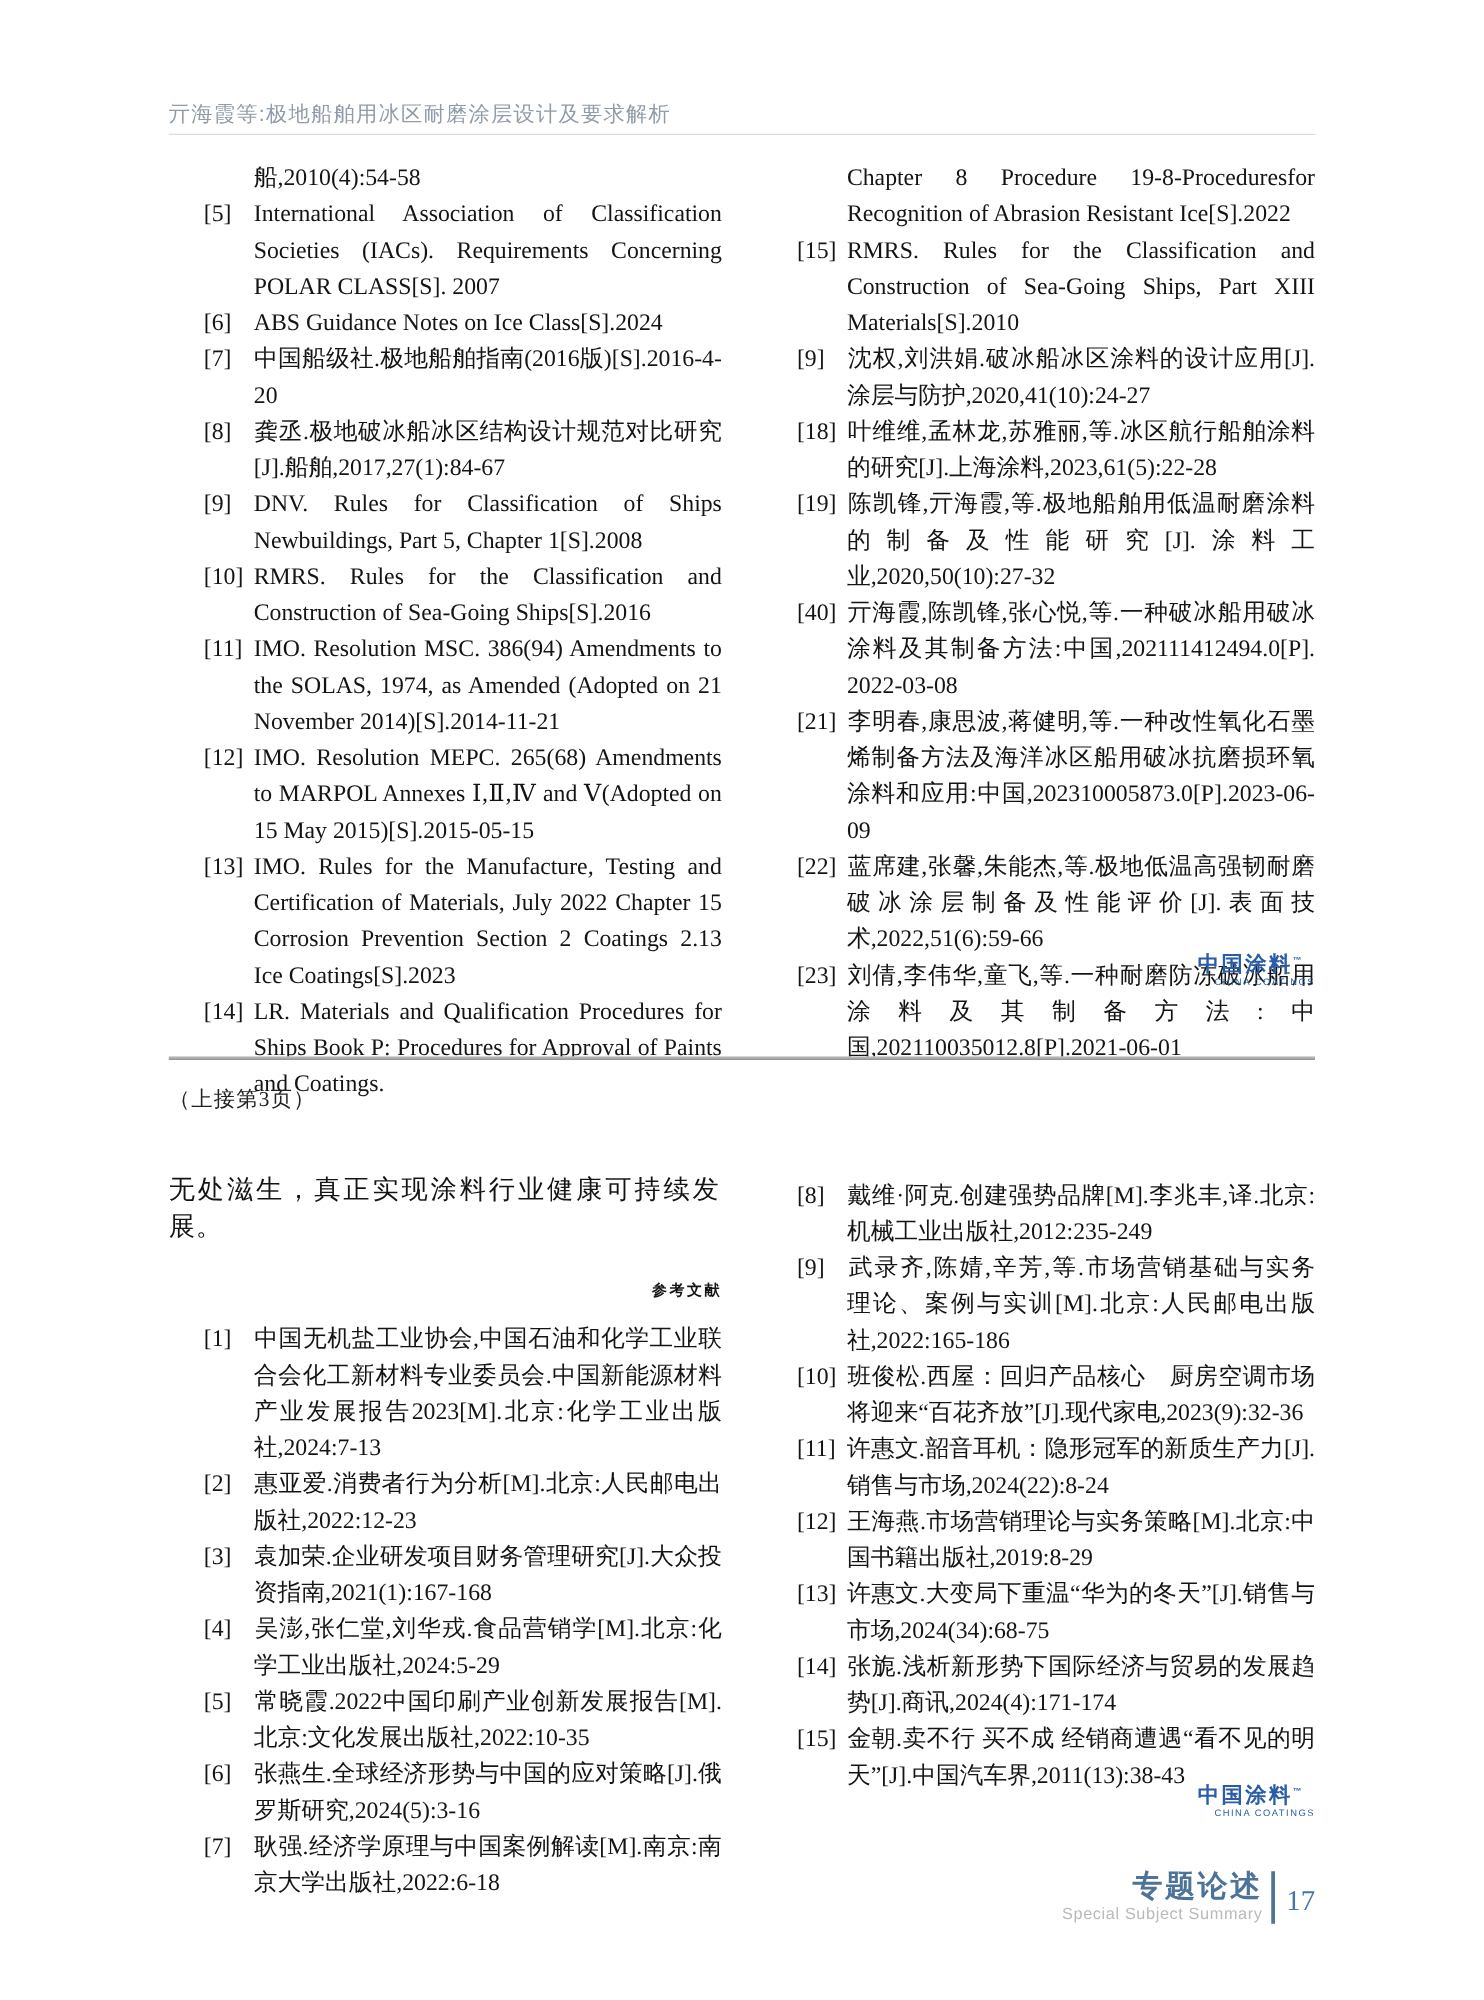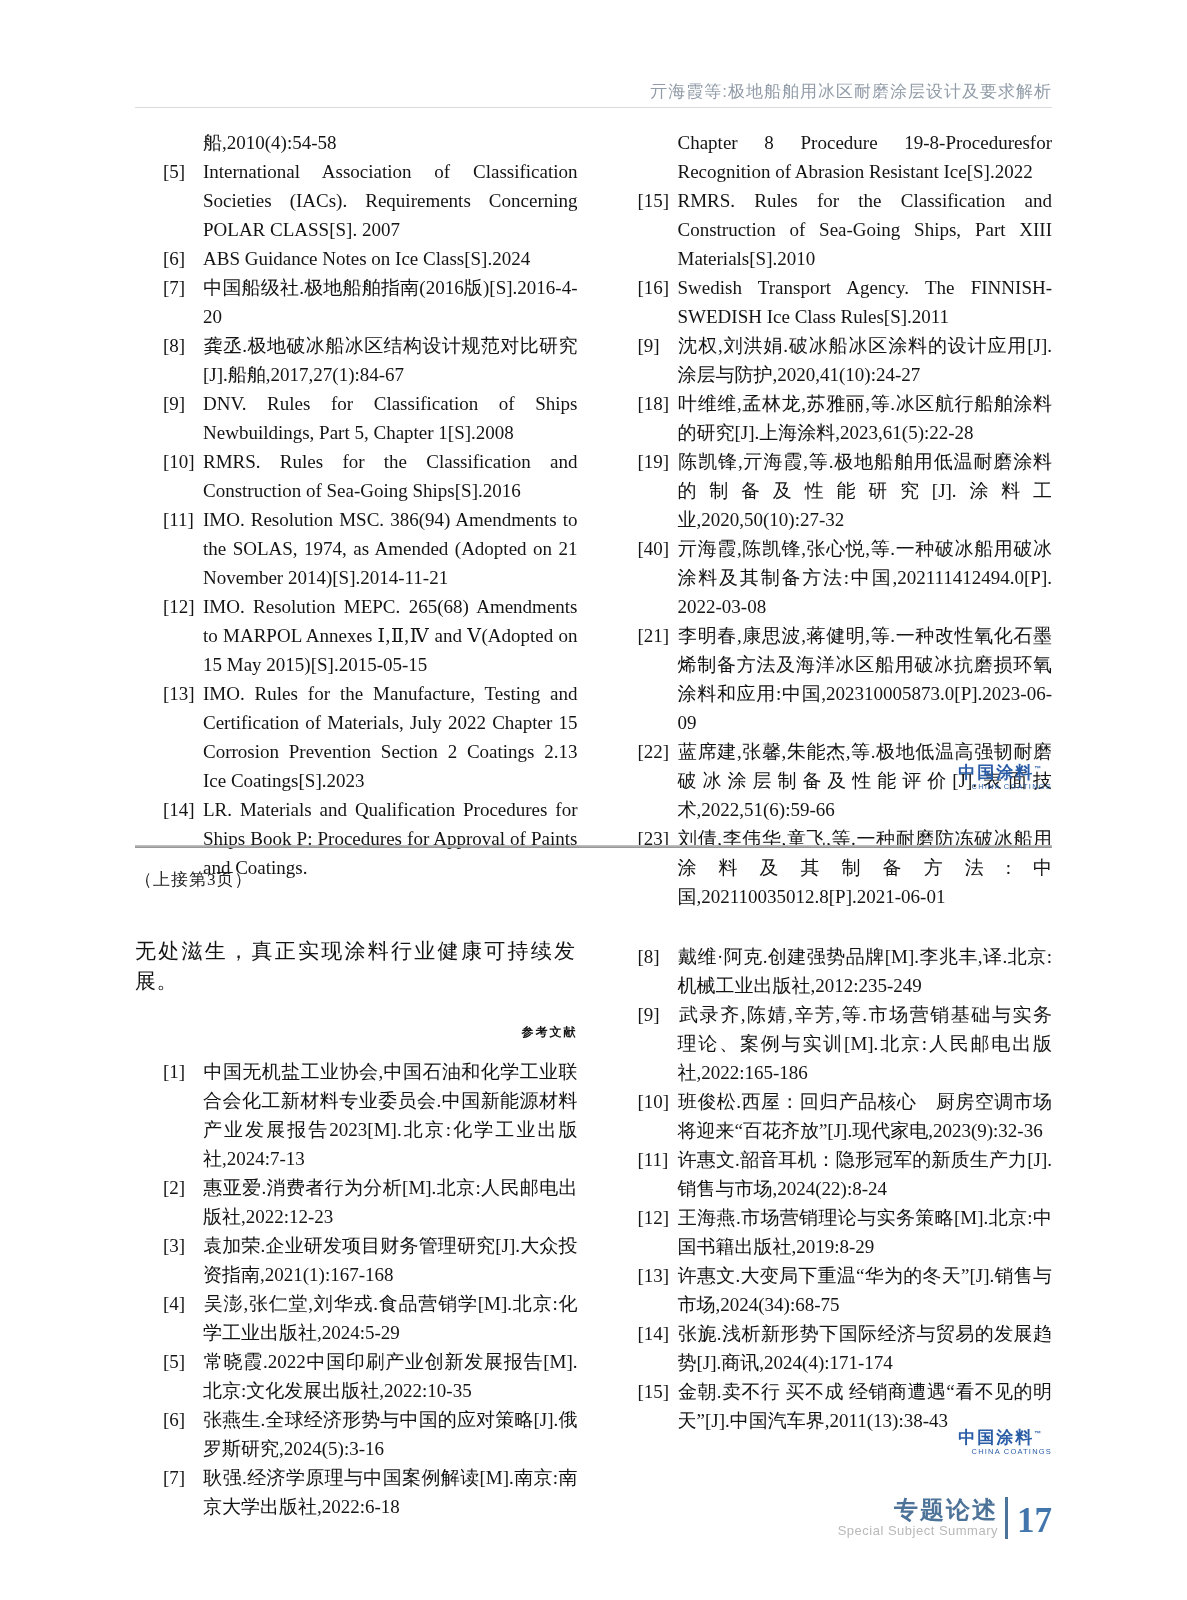--- a/index.html
+++ b/index.html
@@ -17,21 +17,21 @@
     position:relative;
     width:1187px;height:1600px;
     background:#fff;
     overflow:hidden;
     font-family:"Liberation Serif","DejaVu Serif",serif;
     color:var(--body-ink);
   }
   
   .running-head{
     position:absolute;top:80px;right:135px;left:135px;
-    text-align:right;
+    text-align:left;
     font-family:"Liberation Sans","DejaVu Sans",sans-serif;
     font-size:17px;letter-spacing:1px;
     color:var(--header-gray);
   }
   .head-rule{
     position:absolute;top:107px;left:135px;right:135px;
     border-top:1px solid var(--rule-light);
   }
   
   .cols{
@@ -109,22 +109,22 @@
   .footer-en{
     font-family:"Liberation Sans","DejaVu Sans",sans-serif;
     font-size:13px;color:var(--footer-en-gray);
     letter-spacing:0.5px;line-height:17px;white-space:nowrap;
   }
   .footer-bar{
     width:3px;height:42px;margin:0 9px 0 7px;
     background:var(--footer-blue);
   }
   .footer-page{
-    font-size:35px;color:var(--page-number-blue);
-    line-height:42px;padding-top:6px;font-weight:bold;
+    font-size:23px;color:var(--page-number-blue);
+    line-height:42px;padding-top:6px;
   }
 </style>
 </head>
 <body>
 
 <div class="page">
 
   <div class="running-head">
     <span>亓海霞等:极地船舶用冰区耐磨涂层设计及要求解析</span>
   </div>
@@ -157,21 +157,20 @@
           <li class="ref"><span class="ref-num">[14]</span><span class="ref-text">LR. Materials and Qualification Procedures for Ships Book P: Procedures for Approval of Paints and Coatings.</span></li>
         </ol>
     </div>
     <div class="col">
       <ol class="ref-list">
 
           <li class="ref"><span class="ref-num"></span><span class="ref-text">Chapter 8 Procedure 19-8-Proceduresfor Recognition of Abrasion Resistant Ice[S].2022</span></li>
 
           <li class="ref"><span class="ref-num">[15]</span><span class="ref-text">RMRS. Rules for the Classification and Construction of Sea-Going Ships, Part XIII Materials[S].2010</span></li>
 
-          <li class="ref"><span class="ref-num">[16]</span><span class="ref-text">Swedish Transport Agency. The FINNISH-SWEDISH Ice Class Rules[S].2011</span></li>
 
           <li class="ref"><span class="ref-num">[9]</span><span class="ref-text">沈权,刘洪娟.破冰船冰区涂料的设计应用[J].涂层与防护,2020,41(10):24-27</span></li>
 
           <li class="ref"><span class="ref-num">[18]</span><span class="ref-text">叶维维,孟林龙,苏雅丽,等.冰区航行船舶涂料的研究[J].上海涂料,2023,61(5):22-28</span></li>
 
           <li class="ref"><span class="ref-num">[19]</span><span class="ref-text">陈凯锋,亓海霞,等.极地船舶用低温耐磨涂料的制备及性能研究[J].涂料工业,2020,50(10):27-32</span></li>
 
           <li class="ref"><span class="ref-num">[40]</span><span class="ref-text">亓海霞,陈凯锋,张心悦,等.一种破冰船用破冰涂料及其制备方法:中国,202111412494.0[P]. 2022-03-08</span></li>
 
           <li class="ref"><span class="ref-num">[21]</span><span class="ref-text">李明春,康思波,蒋健明,等.一种改性氧化石墨烯制备方法及海洋冰区船用破冰抗磨损环氧涂料和应用:中国,202310005873.0[P].2023-06-09</span></li>

